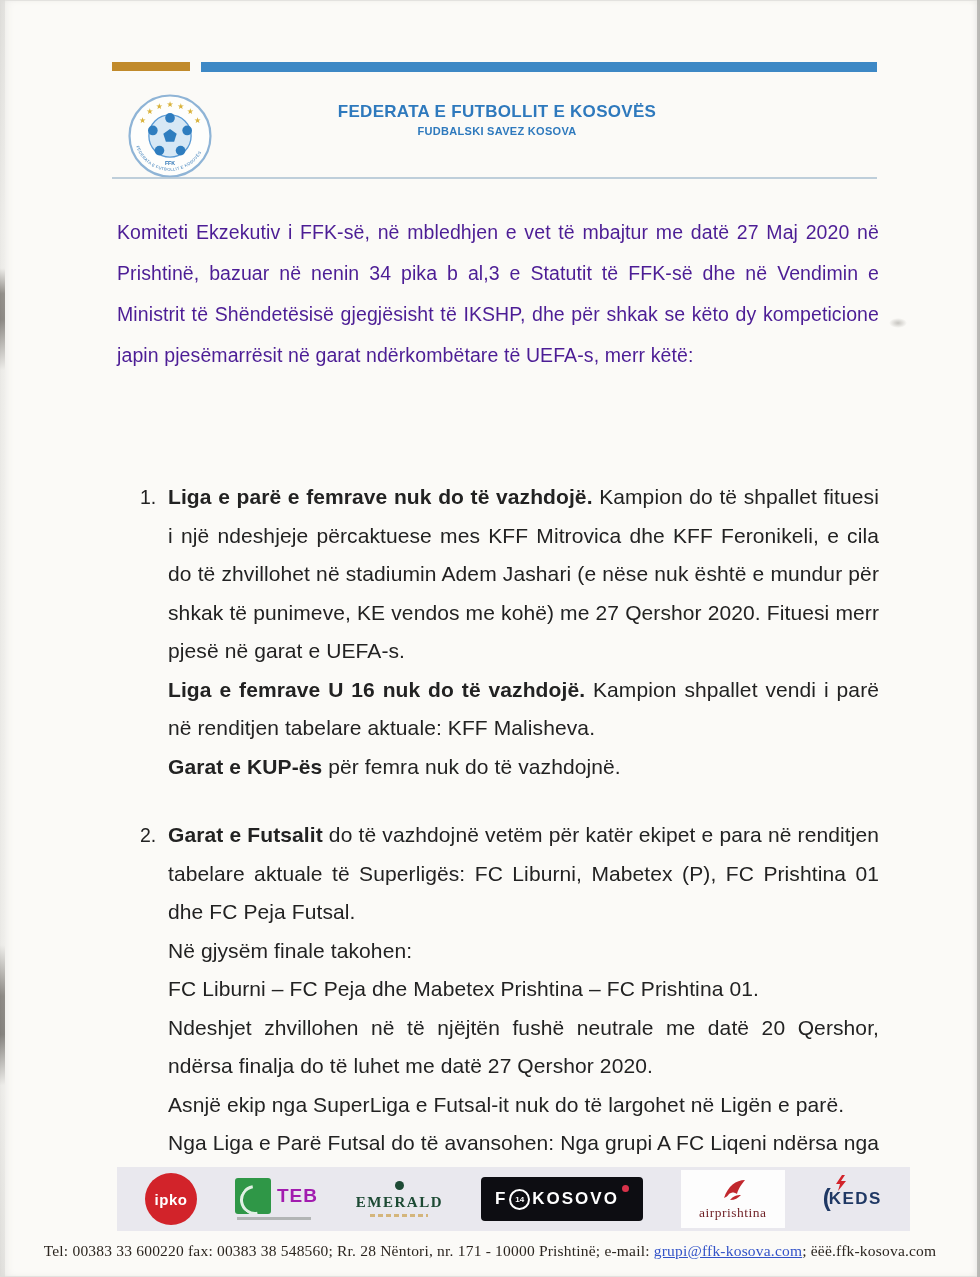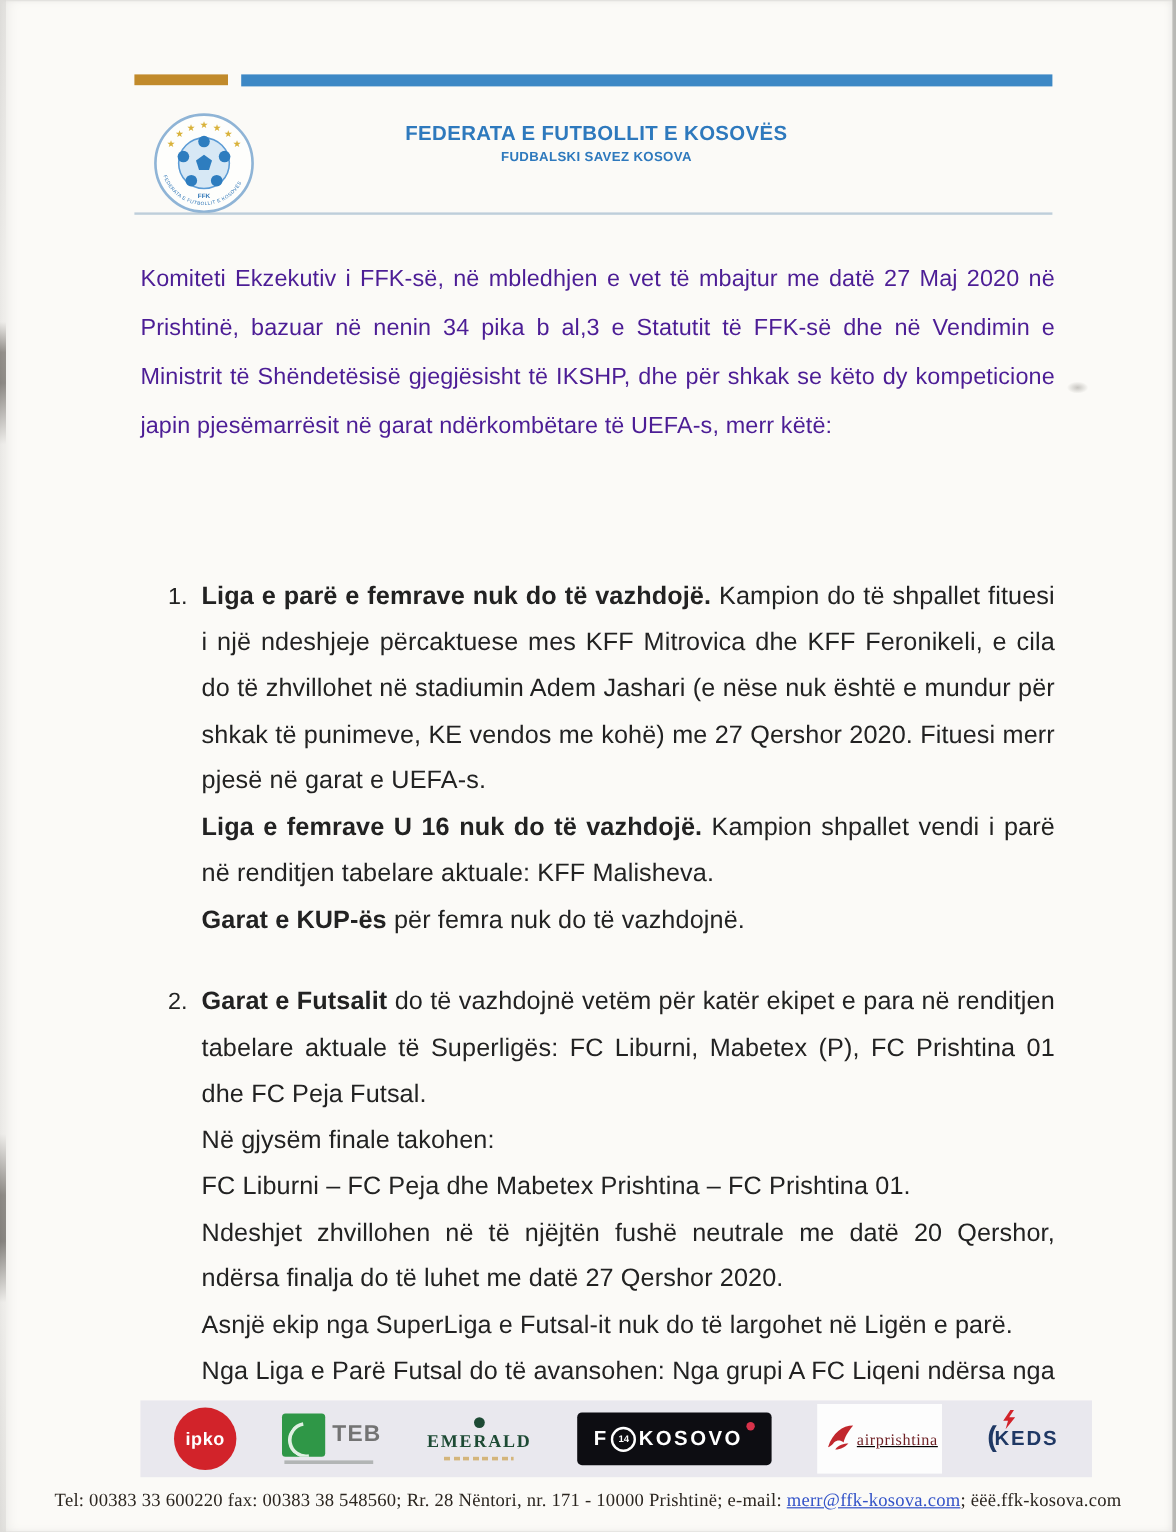--- a/index.html
+++ b/index.html
@@ -64,39 +64,39 @@
   .ipko-circle{
     width:52px;height:52px;border-radius:50%;background:#d2232a;color:#fff;
     display:flex;align-items:center;justify-content:center;
     font-size:15px;font-weight:700;letter-spacing:.5px;
   }
   .teb{display:flex;flex-direction:column;align-items:flex-start;}
   .teb-row{display:flex;align-items:center;gap:6px;}
   .teb-square{width:36px;height:36px;background:#2f9747;border-radius:3px;position:relative;overflow:hidden;}
   .teb-square:before{content:"";position:absolute;left:5px;top:7px;width:24px;height:24px;
     border:3px solid rgba(255,255,255,.85);border-radius:50%;border-top-color:transparent;border-right-color:transparent;transform:rotate(35deg);}
-  .teb-text{font-size:19px;font-weight:700;color:#737373;letter-spacing:1px;}
+  .teb-text{font-size:19px;font-weight:700;color:#a21caf;letter-spacing:1px;}
   .teb-tagline{margin-top:3px;margin-left:2px;width:74px;height:3px;background:#9aa09c;opacity:.7;}
   .emerald{display:flex;flex-direction:column;}
   .emerald-dot{width:9px;height:9px;border-radius:50%;background:#1d4a34;margin-bottom:4px;}
   .emerald-text{font-family:"Liberation Serif",serif;font-size:15px;font-weight:700;color:#1d4a34;letter-spacing:1.5px;}
   .emerald-gold{margin-top:3px;width:58px;height:3px;
     background:repeating-linear-gradient(90deg,#cfa95f 0 5px,transparent 5px 8px);opacity:.8;}
   .fourteen{
     background:#0d0d12;border-radius:4px;height:44px;min-width:138px;
     display:flex;align-items:center;justify-content:center;padding:0 12px;color:#fff;
   }
   .fourteen-text{font-size:17px;font-weight:700;letter-spacing:2px;display:flex;align-items:center;}
   .fourteen-o{
     display:inline-flex;align-items:center;justify-content:center;
     width:17px;height:17px;border:2px solid #ffffff;border-radius:50%;
     font-size:8px;letter-spacing:0;margin:0 2px;
   }
   .fourteen-dot{width:7px;height:7px;border-radius:50%;background:#d8324a;align-self:flex-start;margin:8px 0 0 3px;}
-  .airprishtina{background:#fdfdfd;width:104px;height:58px;display:flex;flex-direction:row;align-items:center;justify-content:center;text-decoration:underline;}
+  .airprishtina{background:#fdfdfd;width:104px;height:58px;display:flex;flex-direction:column;align-items:center;justify-content:center;}
   .air-text{font-family:"Liberation Serif",serif;font-size:13.5px;color:#6e1f24;letter-spacing:.5px;margin-top:1px;}
   .keds{display:flex;align-items:center;position:relative;}
   .keds-paren{font-size:24px;font-weight:700;color:#1f3864;margin-right:-2px;transform:translateY(-1px);}
   .keds-text{font-size:17px;font-weight:700;color:#1f3864;letter-spacing:1.5px;}
   .keds-flame{position:absolute;left:10px;top:-10px;}
   .contact{
     position:absolute;left:0;top:1242px;width:100%;text-align:center;
     font-family:"Liberation Serif",serif;font-size:15.5px;color:#2b251f;letter-spacing:.2px;
   }
   .contact a{color:#3353c8;text-decoration:underline;}
@@ -194,19 +194,19 @@
     <div class="sponsor keds">
       <svg class="keds-flame" width="16" height="16" viewBox="0 0 16 16">
         <polygon points="9,0 3,9 7,9 5,16 13,6 8,6 12,0" fill="#d2232a"></polygon>
       </svg>
       <span class="keds-paren">(</span>
       <span class="keds-text">KEDS</span>
     </div>
   </div>
 
   <div class="contact">
-    <span>Tel: 00383 33 600220 fax: 00383 38 548560; Rr. 28 Nëntori, nr. 171 - 10000 Prishtinë; e-mail: </span><a href="#">merr@ffk-kosova.com</a><span>; ëëë.ffk-kosova.com</span>
+    <span>Tel: 00383 33 600220 fax: 00383 38 548560; Rr. 28 Nëntori, nr. 171 - 10000 Prishtinë; e-mail: </span><a href="#">grupi@ffk-kosova.com</a><span>; ëëë.ffk-kosova.com</span>
   </div>
 
   <div class="edge-left"></div>
   <div class="edge-right"></div>
   <div class="smudge"></div>
 </div>
 
 </body></html>

